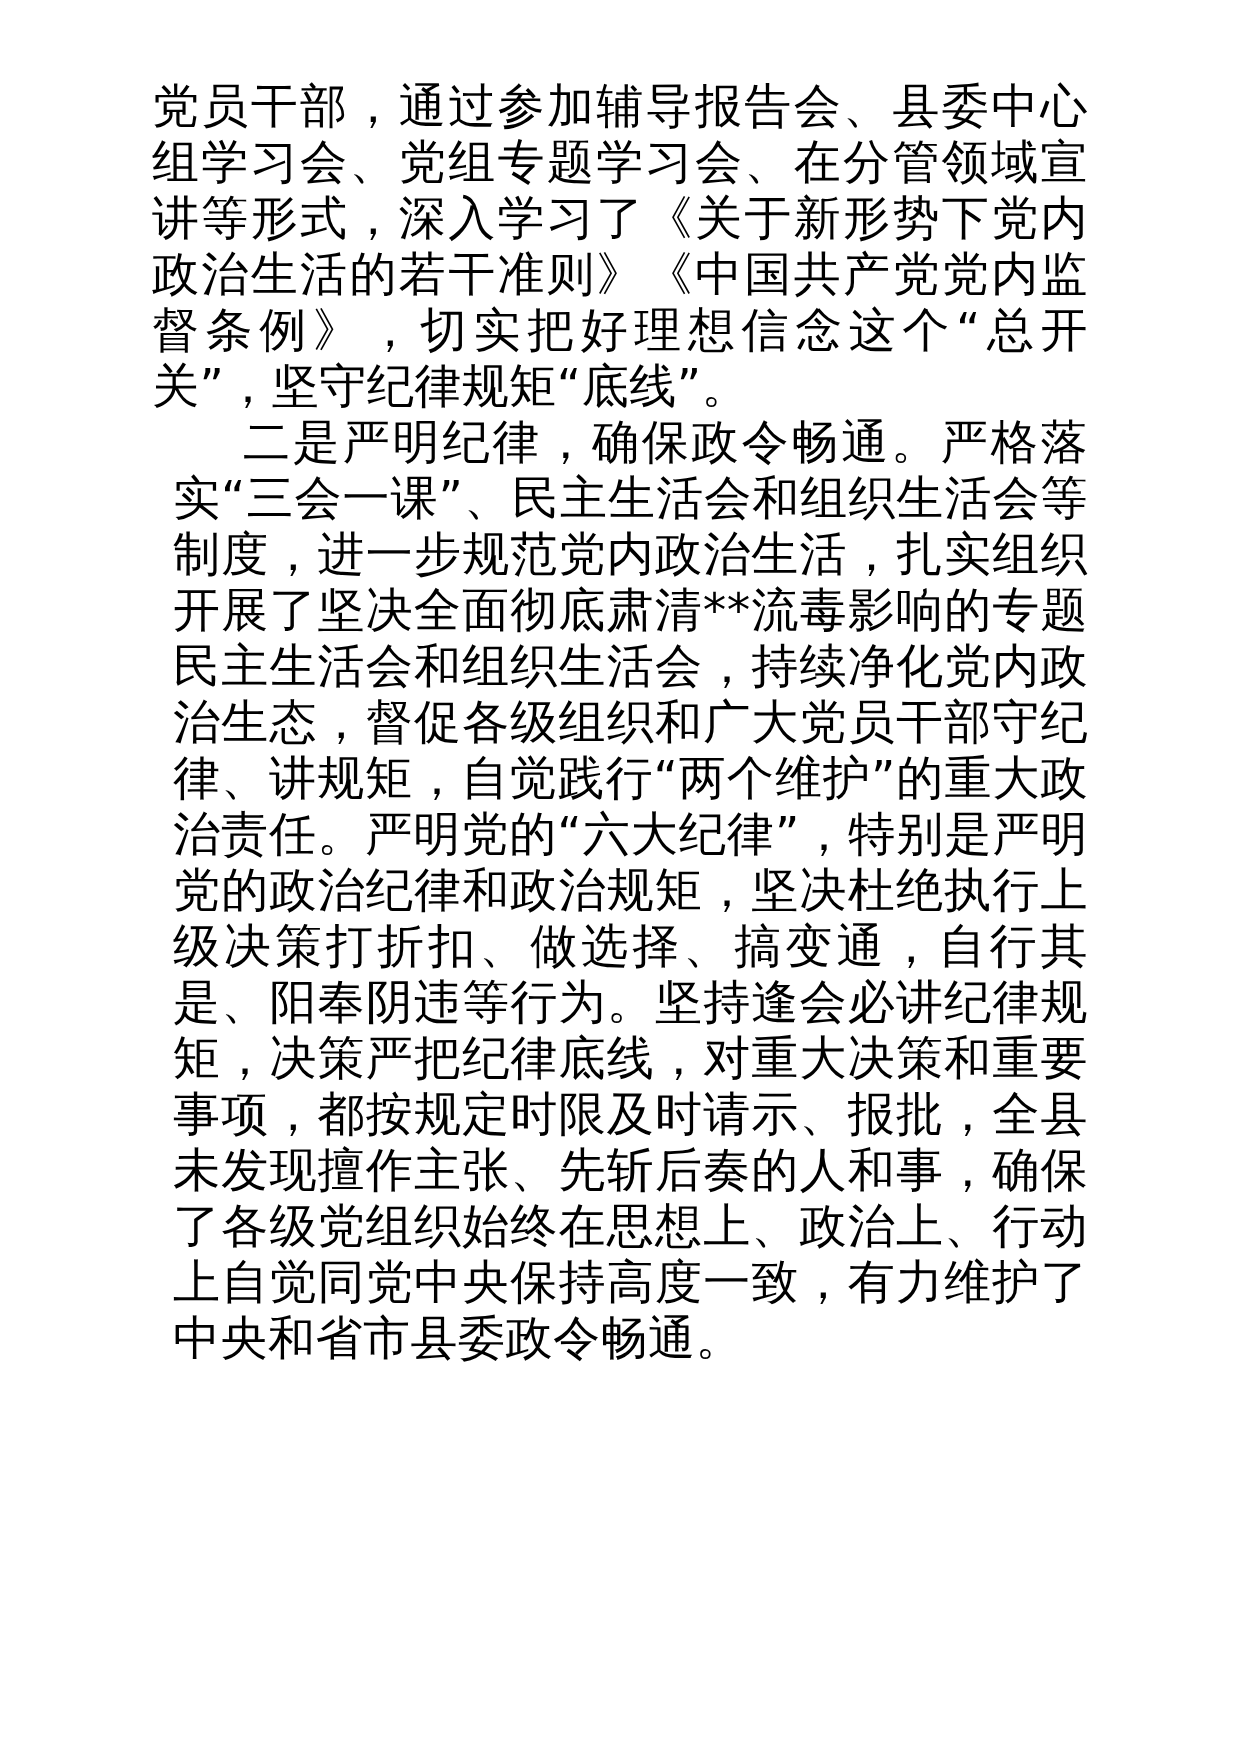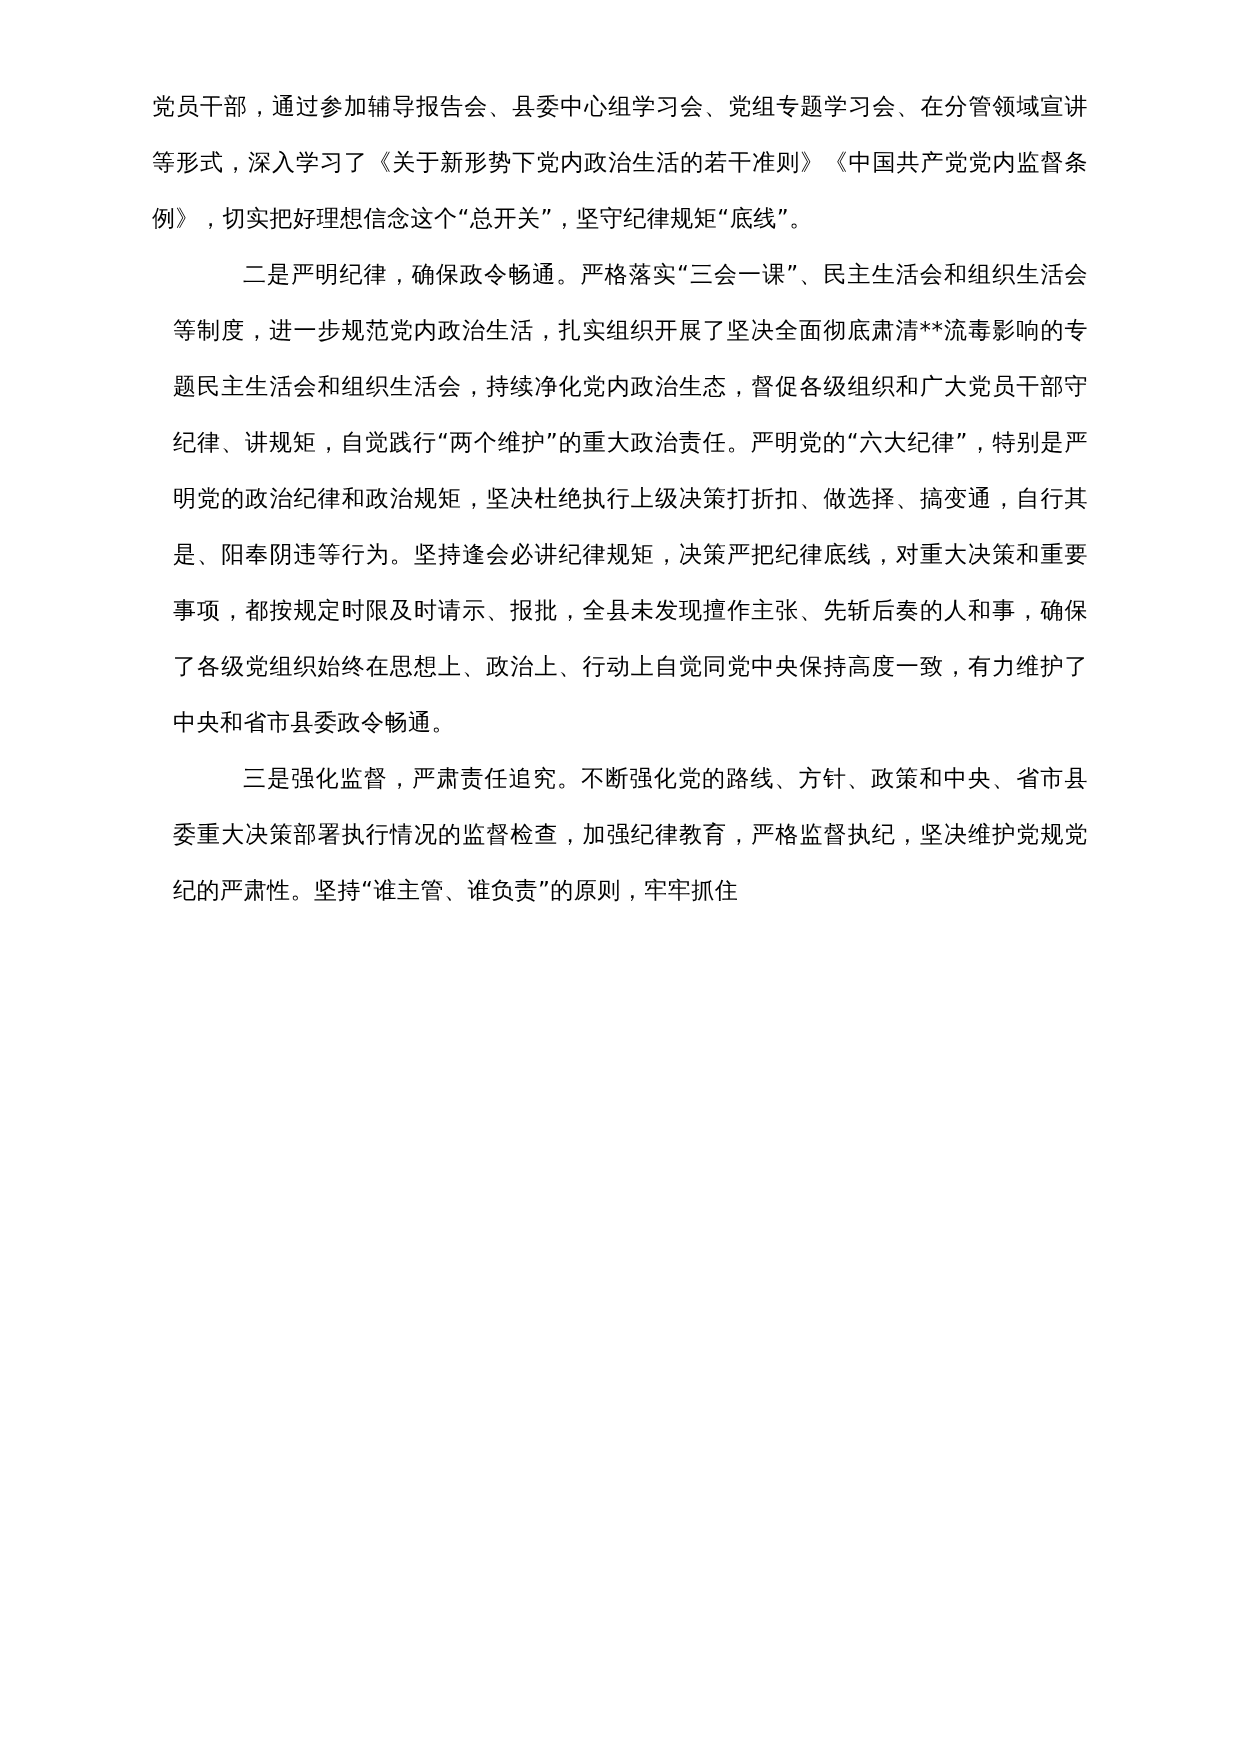--- a/index.html
+++ b/index.html
@@ -40,21 +40,21 @@
     color: #1a1a1a;
     font-weight: 700;
   }
   .wm-blue {
     color: #1f3fd6;
     font-weight: 400;
     font-family: "DejaVu Sans", sans-serif;
   }
   .body-text p {
     margin: 0;
-    font-size: 23px;
+    font-size: 47px;
     line-height: 56px;
     text-align: justify;
     text-justify: inter-ideograph;
     letter-spacing: 0.5px;
     color: #000000;
     font-family: "DejaVu Sans", sans-serif;
   }
   .body-text p.indent {
     text-indent: 70px;
     margin-left: 21px;
@@ -62,16 +62,15 @@
 </style>
 </head>
 <body>
 
 <div class="page">
 
 
   <div class="body-text">
     <p>党员干部，通过参加辅导报告会、县委中心组学习会、党组专题学习会、在分管领域宣讲等形式，深入学习了《关于新形势下党内政治生活的若干准则》《中国共产党党内监督条例》，切实把好理想信念这个“总开关”，坚守纪律规矩“底线”。</p>
     <p class="indent">二是严明纪律，确保政令畅通。严格落实“三会一课”、民主生活会和组织生活会等制度，进一步规范党内政治生活，扎实组织开展了坚决全面彻底肃清**流毒影响的专题民主生活会和组织生活会，持续净化党内政治生态，督促各级组织和广大党员干部守纪律、讲规矩，自觉践行“两个维护”的重大政治责任。严明党的“六大纪律”，特别是严明党的政治纪律和政治规矩，坚决杜绝执行上级决策打折扣、做选择、搞变通，自行其是、阳奉阴违等行为。坚持逢会必讲纪律规矩，决策严把纪律底线，对重大决策和重要事项，都按规定时限及时请示、报批，全县未发现擅作主张、先斩后奏的人和事，确保了各级党组织始终在思想上、政治上、行动上自觉同党中央保持高度一致，有力维护了中央和省市县委政令畅通。</p>
-    <p class="indent">三是强化监督，严肃责任追究。不断强化党的路线、方针、政策和中央、省市县委重大决策部署执行情况的监督检查，加强纪律教育，严格监督执纪，坚决维护党规党纪的严肃性。坚持“谁主管、谁负责”的原则，牢牢抓住</p>
   </div>
 
 </div>
 
 </body></html>

